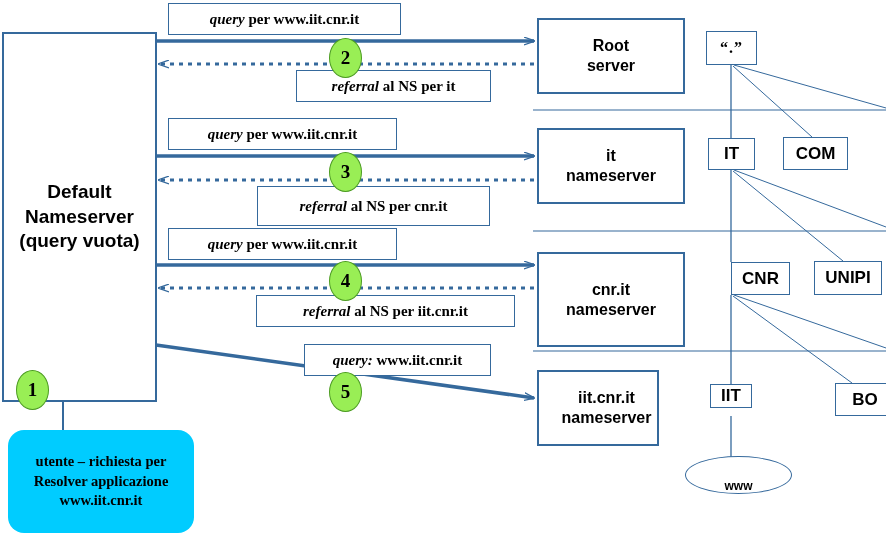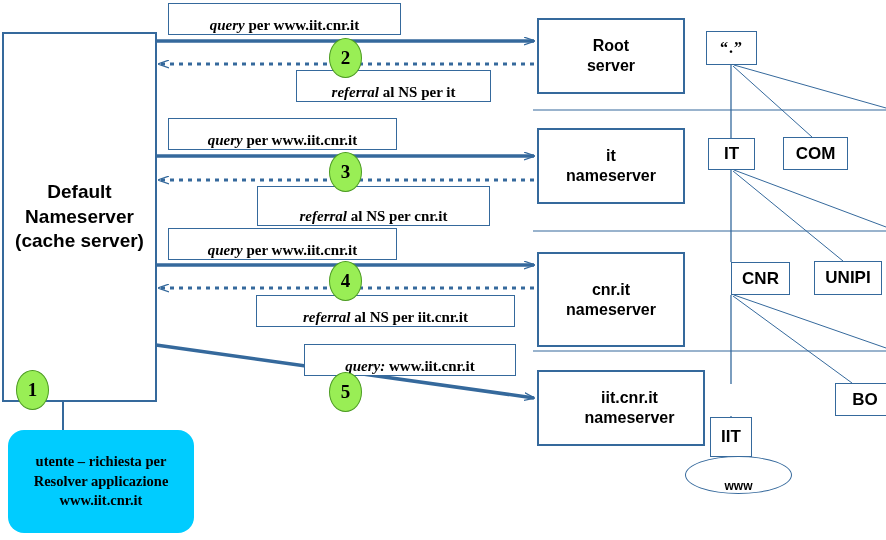--- a/index.html
+++ b/index.html
@@ -47,21 +47,21 @@
     font-weight: bold;
     font-size: 19px;
     line-height: 1.3;
   }
   .label-box {
     position: absolute;
     box-sizing: border-box;
     border: 1px solid #35699c;
     background: #ffffff;
     display: flex;
-    align-items: flex-end;
+    align-items: center;
     justify-content: center;
     font-family: "Liberation Serif", serif;
     font-weight: bold;
     font-size: 15px;
     color: #000000;
     white-space: nowrap;
     padding: 0 6px;
     z-index: 6;
   }
   .label-box em {
@@ -191,21 +191,21 @@
     <line x1="733" y1="296" x2="852" y2="383" stroke="#35699c" stroke-width="1"></line>
     <line x1="734" y1="295" x2="886" y2="348" stroke="#35699c" stroke-width="1"></line>
 
     <line x1="731" y1="416" x2="731" y2="466" stroke="#35699c" stroke-width="1.3"></line>
   </svg>
 
   <div class="box main-box" style="left:2px; top:2px; width:155px; height:370px;margin-top:30px;">
     <div>
       <div>Default</div>
       <div>Nameserver</div>
-      <div>(cache server)</div>
+      <div>(query vuota)</div>
     </div>
   </div>
 
   <div class="box server-box" style="left:537px; top:18px; width:148px; height:76px;">
     <div>
       <div>Root</div>
       <div>server</div>
     </div>
   </div>
 
@@ -216,21 +216,21 @@
     </div>
   </div>
 
   <div class="box server-box" style="left:537px; top:252px; width:148px; height:95px;">
     <div>
       <div>cnr.it</div>
       <div>nameserver</div>
     </div>
   </div>
 
-  <div class="box server-box" style="left:537px; top:370px; width:168px; height:76px;padding-left:17px;">
+  <div class="box server-box" style="left:537px; top:370px; width:122px; height:76px;padding-left:17px;">
     <div>
       <div>iit.cnr.it</div>
       <div>nameserver</div>
     </div>
   </div>
 
   <div class="label-box" style="left:168px; top:3px; width:233px; height:32px;">
     <span><em>query</em><span> per www.iit.cnr.it</span></span>
   </div>
 
@@ -247,21 +247,21 @@
   </div>
 
   <div class="label-box" style="left:168px; top:228px; width:229px; height:32px;">
     <span><em>query</em><span> per www.iit.cnr.it</span></span>
   </div>
 
   <div class="label-box" style="left:256px; top:295px; width:259px; height:32px;">
     <span><em>referral</em><span> al NS per iit.cnr.it</span></span>
   </div>
 
-  <div class="label-box" style="left:304px; top:344px; width:212px; height:32px;">
+  <div class="label-box" style="left:304px; top:344px; width:187px; height:32px;">
     <span><em>query:</em><span> www.iit.cnr.it</span></span>
   </div>
 
   <div class="step-badge" style="left:16px; top:370px;">
     <span>1</span>
   </div>
   <div class="step-badge" style="left:329px; top:38px;">
     <span>2</span>
   </div>
   <div class="step-badge" style="left:329px; top:152px;">
@@ -295,21 +295,21 @@
   </div>
 
   <div class="tree-node" style="left:731px; top:262px; width:59px; height:33px;">
     <span>CNR</span>
   </div>
 
   <div class="tree-node" style="left:814px; top:261px; width:68px; height:34px;">
     <span>UNIPI</span>
   </div>
 
-  <div class="tree-node" style="left:710px; top:384px; width:42px; height:40px;margin-top:33px;">
+  <div class="tree-node" style="left:710px; top:384px; width:42px; height:24px;">
     <span>IIT</span>
   </div>
 
   <div class="tree-node" style="left:835px; top:383px; width:60px; height:33px;">
     <span>BO</span>
   </div>
 
   <div class="leaf-oval" style="left:685px; top:456px; width:107px; height:38px;">
     <span>www</span>
   </div>

